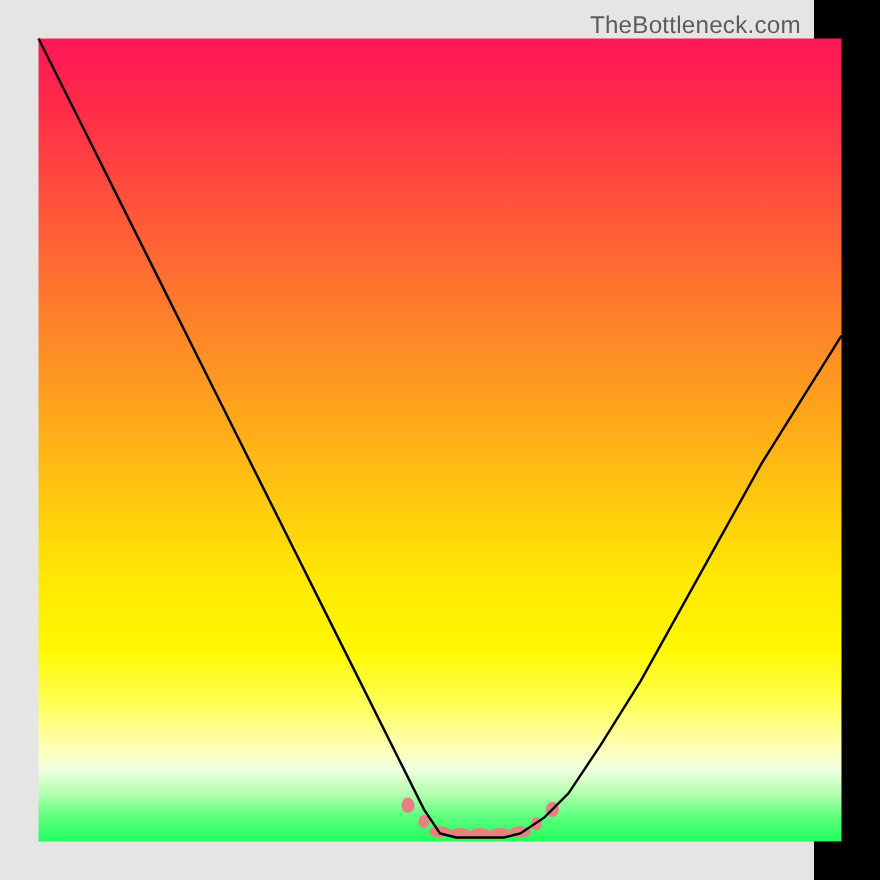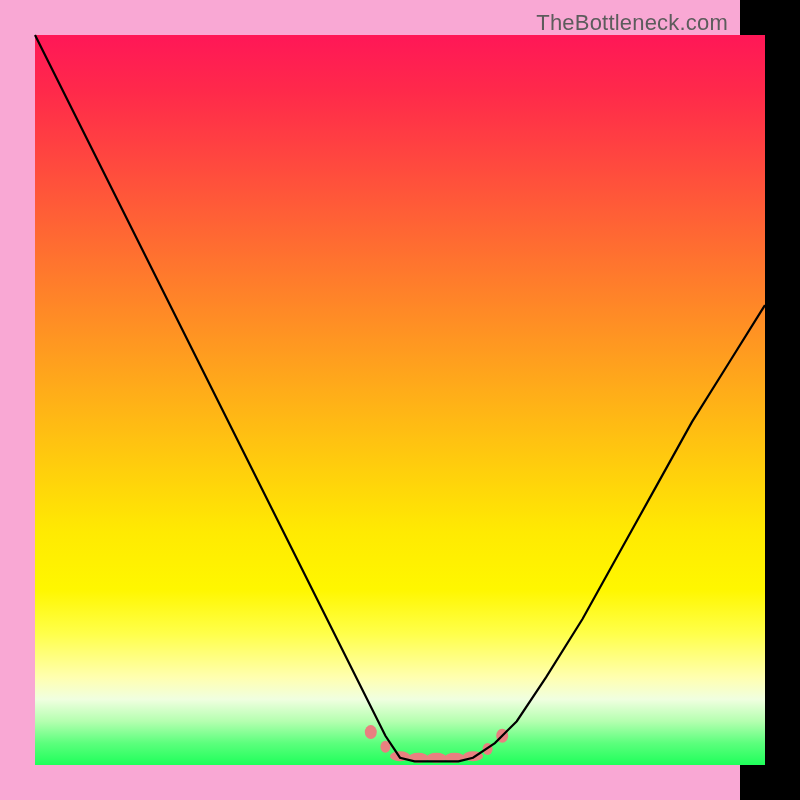--- a/index.html
+++ b/index.html
@@ -8,21 +8,21 @@
     width: 800px;
     height: 800px;
     overflow: hidden;
     background: #000;
     font-family: Arial, Helvetica, sans-serif;
   }
   .frame {
     position: relative;
     width: 740px;
     height: 800px;
-    background: #f9a8d4;
+    background: #e5e5e5;
   }
   .plot-area {
     position: absolute;
     left: 35px;
     top: 35px;
     width: 730px;
     height: 730px;
     background: linear-gradient(
       to bottom,
       #ff1757 0%,

